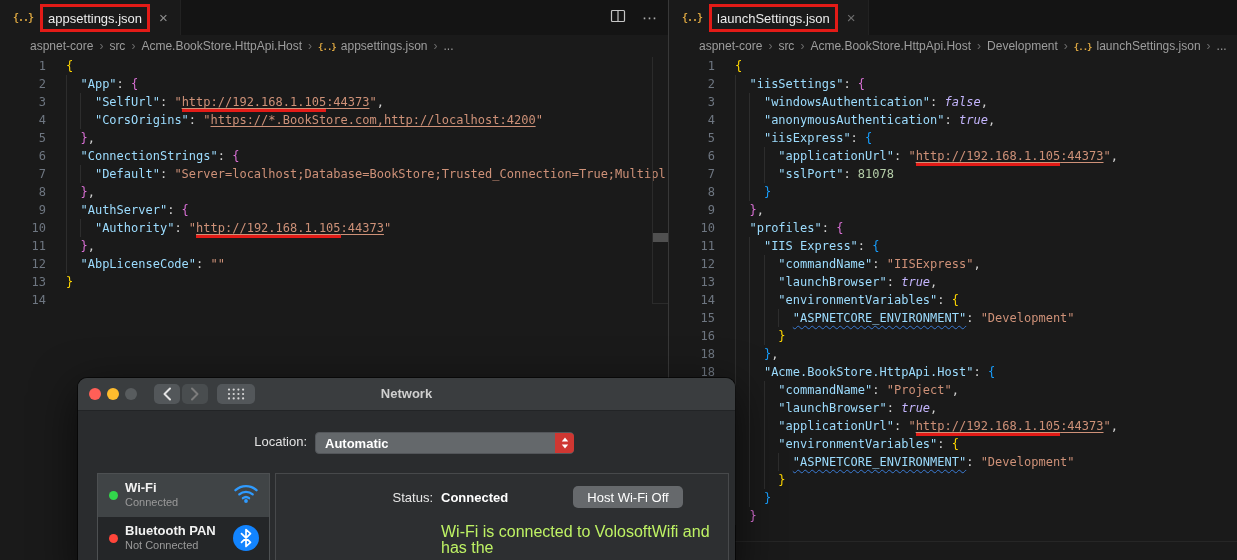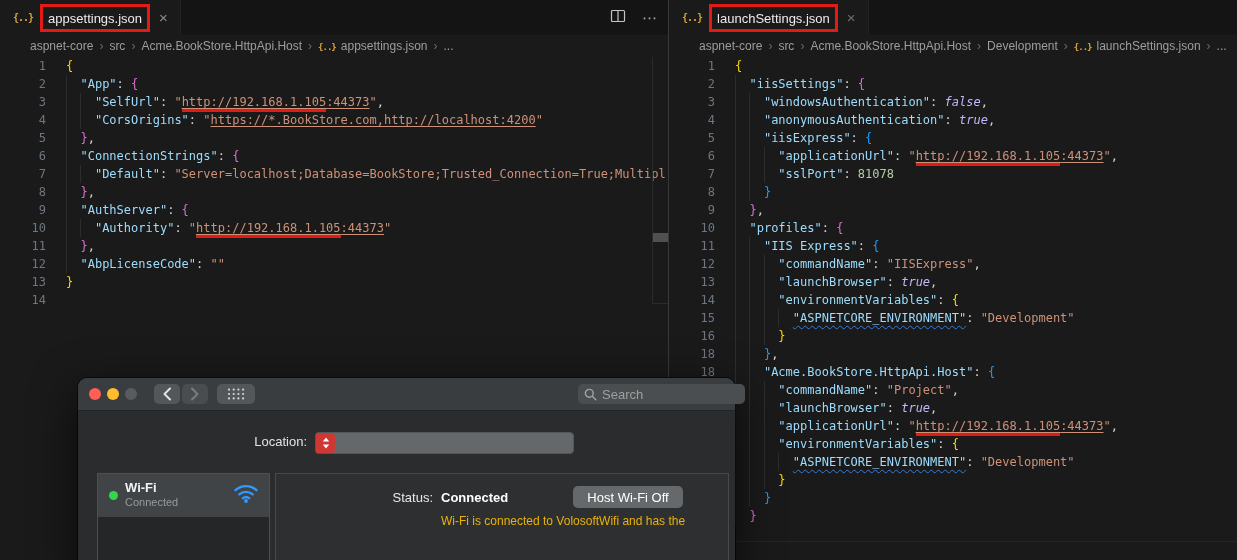--- a/index.html
+++ b/index.html
@@ -77,21 +77,21 @@
   .svcdot{position:absolute;left:11px;top:17px;width:9px;height:9px;border-radius:50%;}
   .svcname{position:absolute;left:27px;top:6px;color:#f2f2f2;font-size:13px;font-weight:600;}
   .svcstatus{position:absolute;left:27px;top:22px;color:#9a9a9a;font-size:11px;}
   .svcicon{position:absolute;right:10px;top:8px;}
   .mainpanel{position:absolute;left:197px;top:95px;width:452px;height:120px;
              background:#2d2f31;border:1px solid #47494b;}
   .stlabel{position:absolute;left:0;top:16px;width:157px;text-align:right;color:#e8e8e8;}
   .stvalue{position:absolute;left:165px;top:16px;color:#fff;font-weight:700;}
   .wifibtn{position:absolute;left:297px;top:12px;width:110px;height:22px;border:0;border-radius:5px;
            background:#66696c;color:#fff;font-size:13px;font-family:"Liberation Sans",sans-serif;cursor:pointer;}
-  .desc{position:absolute;left:165px;top:39px;color:#eab308;font-size:12px;line-height:16px;}
+  .desc{position:absolute;left:165px;top:50px;color:#bef264;font-size:16px;line-height:16px;}
   .ipred{border-bottom:3px solid #e31b17;padding-bottom:0px;}
 </style>
 </head>
 <body>
 
 <div id="root">
 
   <section class="pane" id="pane-left">
     <div class="tabbar">
       <div class="tab">
@@ -219,31 +219,26 @@
               <circle cx="7.7" cy="7" r="1.1"></circle>
               <circle cx="12.4" cy="7" r="1.1"></circle>
               <circle cx="17.1" cy="7" r="1.1"></circle>
             <circle cx="3" cy="11.4" r="1.1"></circle>
               <circle cx="7.7" cy="11.4" r="1.1"></circle>
               <circle cx="12.4" cy="11.4" r="1.1"></circle>
               <circle cx="17.1" cy="11.4" r="1.1"></circle>
           </g>
         </svg>
       </button>
-      <span class="searchfield">
-        <svg width="13" height="13" viewBox="0 0 14 14">
-            <circle cx="5.7" cy="5.7" r="4.2" fill="none" stroke="#a3a3a3" stroke-width="1.5"></circle>
-            <line x1="9" y1="9" x2="12.7" y2="12.7" stroke="#a3a3a3" stroke-width="1.5" stroke-linecap="round"></line>
-          </svg>
-        <span>Search</span>
-      </span>
+      <span class="wtitle">Network</span>
     </div>
 
     <span class="locrow-label">Location:</span>
     <span class="locdd">
+      <span class="val">Automatic</span>
       <span class="stepper">
         <svg width="10" height="14" viewBox="0 0 10 14">
             <path d="M5 1.5 L8.2 5.5 L1.8 5.5 Z" fill="#fff"></path>
             <path d="M5 12.5 L8.2 8.5 L1.8 8.5 Z" fill="#fff"></path>
           </svg>
       </span>
     </span>
 
     <div class="svclist" id="svclist">
         <div class="svcrow sel">
@@ -252,20 +247,29 @@
           <span class="svcstatus">Connected</span>
           <span class="svcicon"><svg width="26" height="21" viewBox="0 0 26 21">
               <g fill="none" stroke="#2f9bff" stroke-width="2.3" stroke-linecap="round">
                 <path d="M2.5 8.2a15.5 15.5 0 0 1 21 0"></path>
                 <path d="M6.3 12.4a10 10 0 0 1 13.4 0"></path>
                 <path d="M9.9 16.2a5 5 0 0 1 6.2 0"></path>
               </g>
               <circle cx="13" cy="19" r="1.9" fill="#2f9bff"></circle>
             </svg></span>
         </div>
+        <div class="svcrow">
+          <span class="svcdot" style="background: rgb(255, 69, 58);"></span>
+          <span class="svcname">Bluetooth PAN</span>
+          <span class="svcstatus">Not Connected</span>
+          <span class="svcicon"><svg width="26" height="26" viewBox="0 0 26 26">
+              <circle cx="13" cy="13" r="13" fill="#1284ff"></circle>
+              <path d="M8.5 8.7 L17.5 17.3 L13 21.5 L13 4.5 L17.5 8.7 L8.5 17.3" fill="none" stroke="#fff" stroke-width="1.7" stroke-linejoin="round" stroke-linecap="round"></path>
+            </svg></span>
+        </div>
       </div>
 
     <div class="mainpanel">
       <span class="stlabel">Status:</span>
       <span class="stvalue">Connected</span>
       <button class="wifibtn">Host Wi-Fi Off</button>
       <div class="desc">
         <div>Wi-Fi is connected to VolosoftWifi and has the</div>
       </div>
     </div>

